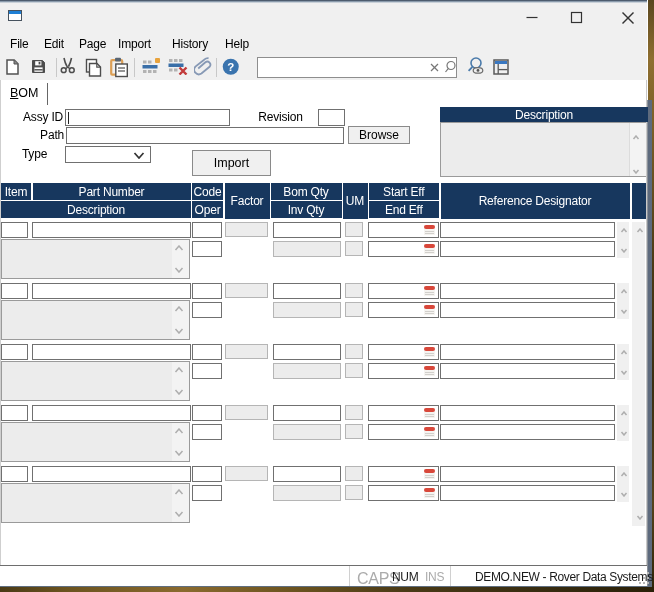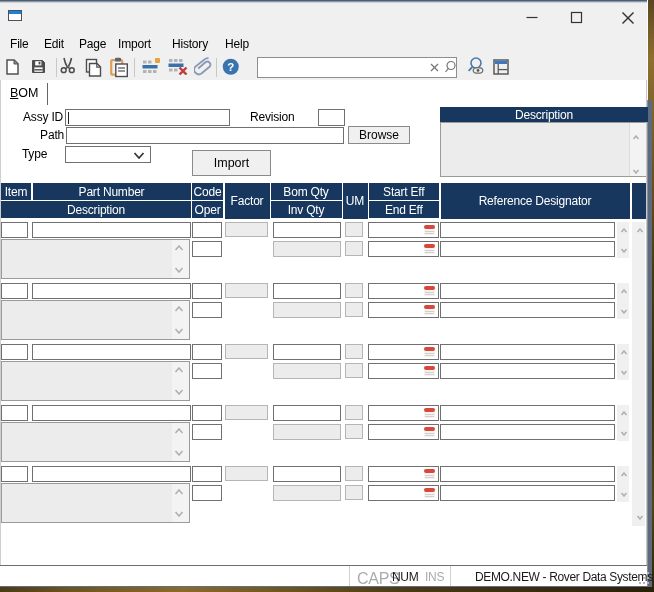--- a/index.html
+++ b/index.html
@@ -107,21 +107,21 @@
       <rect x="1" y="1" width="14" height="14" fill="none" stroke="#5a5a5a" stroke-width="1.5"></rect>
       <rect x="2" y="2" width="12" height="3" fill="#3a78c2"></rect>
       <line x1="5.2" y1="5" x2="5.2" y2="15" stroke="#5a5a5a" stroke-width="1.3"></line>
       <line x1="5.2" y1="10.6" x2="14.5" y2="10.6" stroke="#5a5a5a" stroke-width="1.3"></line>
     </svg>
 <div style="position:absolute;left:10px;top:86px;font-size:12.5px;color:#000"><span style="text-decoration:underline">B</span>OM</div>
 <div style="position:absolute;left:47px;top:83px;width:1px;height:22px;background:#666"></div>
 <div style="position:absolute;left:5px;top:110px;width:58px;text-align:right;font-size:12px;letter-spacing:-0.2px;color:#000">Assy ID</div>
 <div style="position:absolute;left:65px;top:109px;width:165px;height:17px;background:#fff;border:1px solid #707070;"></div>
 <div style="position:absolute;left:68px;top:111.5px;width:1px;height:12px;background:#222"></div>
-<div style="position:absolute;left:250px;top:110px;width:61px;text-align:left;font-size:12px;letter-spacing:-0.2px;color:#000">Revision</div>
+<div style="position:absolute;left:250px;top:110px;width:61px;text-align:center;font-size:12px;letter-spacing:-0.2px;color:#000">Revision</div>
 <div style="position:absolute;left:318px;top:109px;width:27px;height:17px;background:#fff;border:1px solid #707070;"></div>
 <div style="position:absolute;left:5px;top:128px;width:59px;text-align:right;font-size:12px;letter-spacing:-0.2px;color:#000">Path</div>
 <div style="position:absolute;left:66px;top:127px;width:278px;height:17px;background:#fff;border:1px solid #707070;"></div>
 <div style="position:absolute;left:348px;top:126px;width:62px;height:18px;background:#f0f0f0;border:1px solid #8a8a8a;color:#000;font-size:12px;text-align:center;line-height:16px">Browse</div>
 <div style="position:absolute;left:5px;top:147px;width:59px;text-align:center;font-size:12px;letter-spacing:-0.2px;color:#000">Type</div>
 <div style="position:absolute;left:65px;top:146px;width:86px;height:17px;background:#fff;border:1px solid #707070;"></div>
 <svg style="position:absolute;left:133px;top:152px" width="12" height="7">
       <polyline points="1.5,1 6.0,6 10.5,1" stroke="#333" stroke-width="1.7" fill="none"></polyline>
     </svg>
 <div style="position:absolute;left:192px;top:150px;width:79px;height:26px;background:#f0f0f0;border:1px solid #8a8a8a;color:#000;font-size:12.5px;text-align:center;line-height:25px">Import</div>

